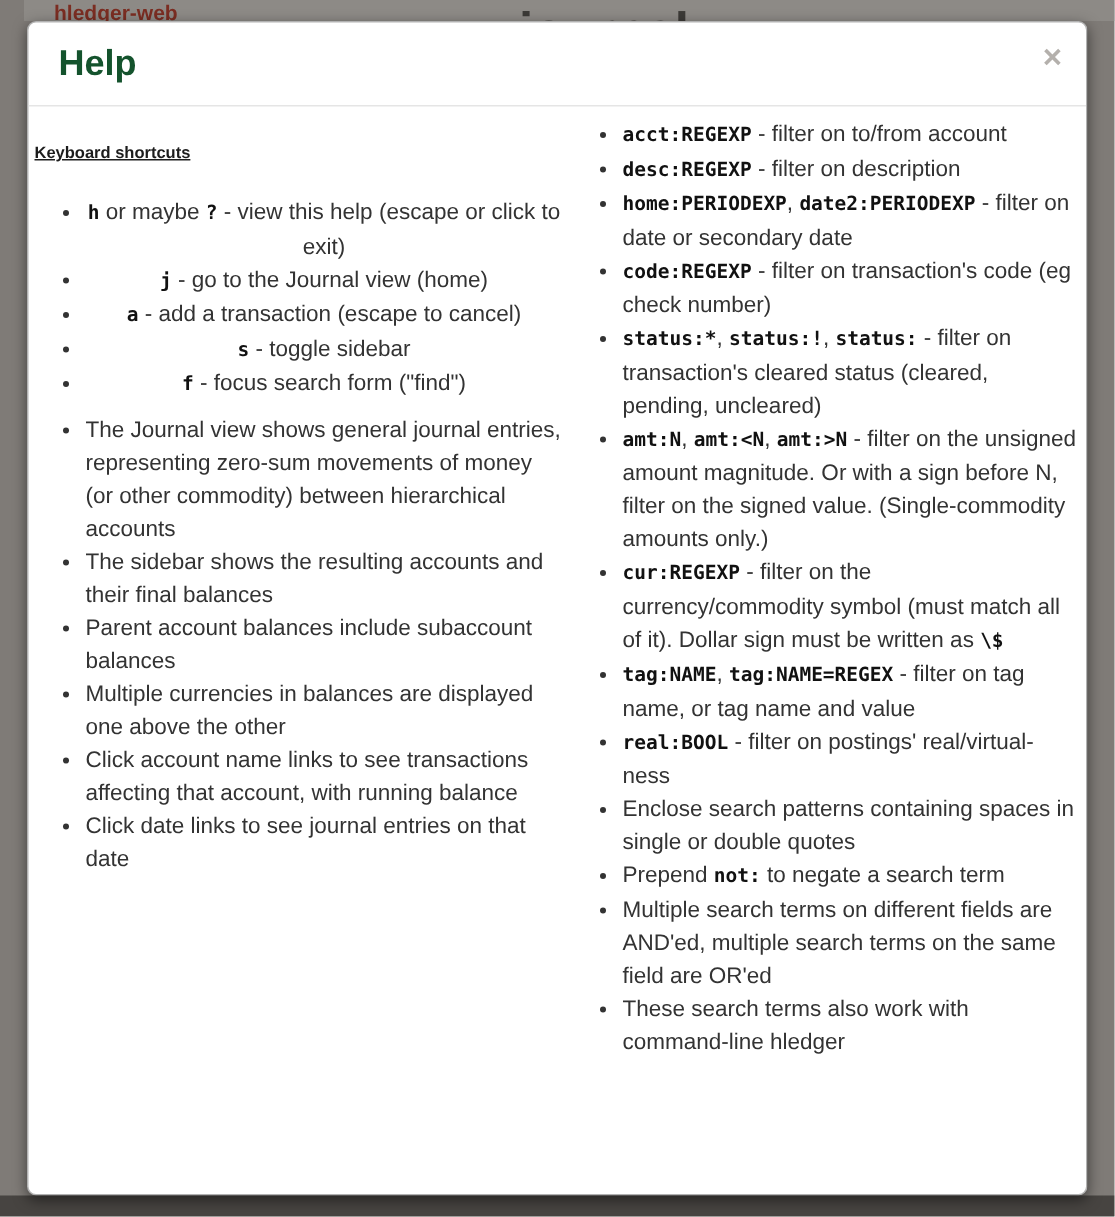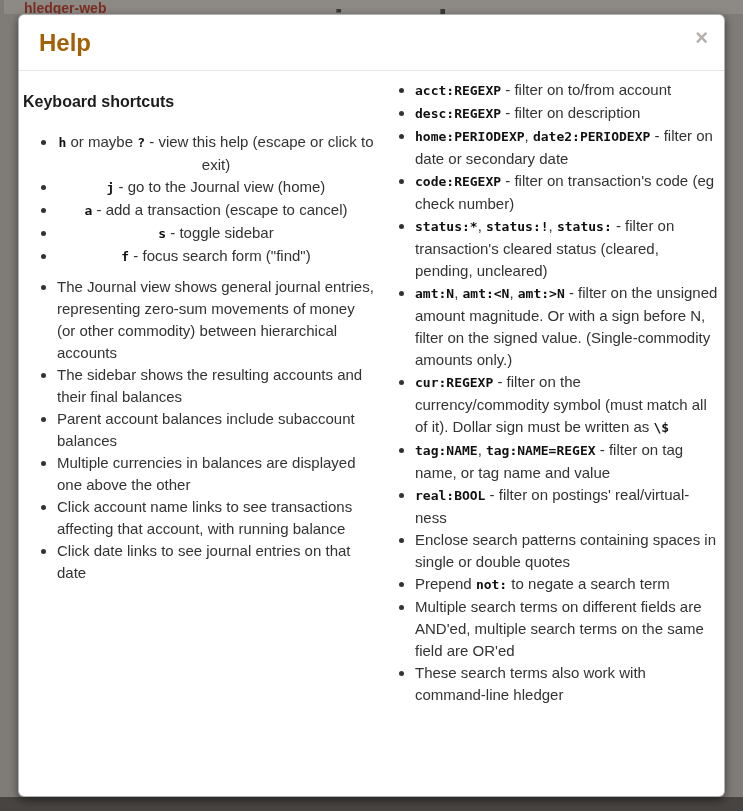--- a/index.html
+++ b/index.html
@@ -7,21 +7,21 @@
   body {
     font-family: "Liberation Sans", sans-serif;
     background: #7f7b77;
     position: relative;
     overflow: hidden;
     color: #333;
   }
 
   
   .bg-top {
-    position: absolute; top: 0; left: 4px; right: 0; height: 14px;
+    position: absolute; top: 0; left: 16px; right: 0; height: 14px;
     background: #8d8a86; overflow: hidden;
   }
   .bg-brand {
     position: absolute; left: 20px; top: 0;
     font-size: 14px; font-weight: bold; color: #7b2d22; text-decoration: none;
     font-family: "Liberation Sans", sans-serif;
   }
   .bg-heading {
     position: absolute; left: 330px; top: 2px;
     font-size: 34px; font-weight: bold; color: #3c3a37;
@@ -42,41 +42,42 @@
     border-radius: 6px;
     box-shadow: 0 3px 9px rgba(0,0,0,.5);
     overflow: hidden;
   }
   .modal-header {
     position: relative;
     padding: 13px 20px 12px 20px;
     border-bottom: 1px solid #e5e5e5;
   }
   .modal-title {
-    font-size: 24px; font-weight: bold; color: #a16207; line-height: 30px;
+    font-size: 24px; font-weight: bold; color: #14532d; line-height: 30px;
   }
   .close-btn {
     position: absolute; right: 16px; top: 12px;
     background: none; border: none; cursor: pointer;
     font-size: 22px; font-weight: bold; color: #b4b0ac; line-height: 1;
     font-family: "Liberation Sans", sans-serif;
   }
 
   .modal-body {
     display: flex;
     padding: 8px 6px 10px 4px;
     font-size: 15px;
     line-height: 22px;
   }
   .col-left  { flex: 0 0 358px; padding-right: 6px; }
   .col-right { flex: 1; }
 
   .section-heading {
-    font-size: 16px; font-weight: bold; color: #1c1c1c;
+    font-size: 11px; font-weight: bold; color: #1c1c1c;
     margin: 12px 0 18px 0;
+    text-decoration: underline;
   }
   .section-heading + ul { margin-top: 0; text-align: center; }
   .col-left .section-heading.secondary { margin-top: 26px; }
 
   ul.help-list {
     list-style: disc outside;
     padding-left: 34px;
     margin: 0 0 8px 0;
   }
   ul.help-list li { margin: 0; }

